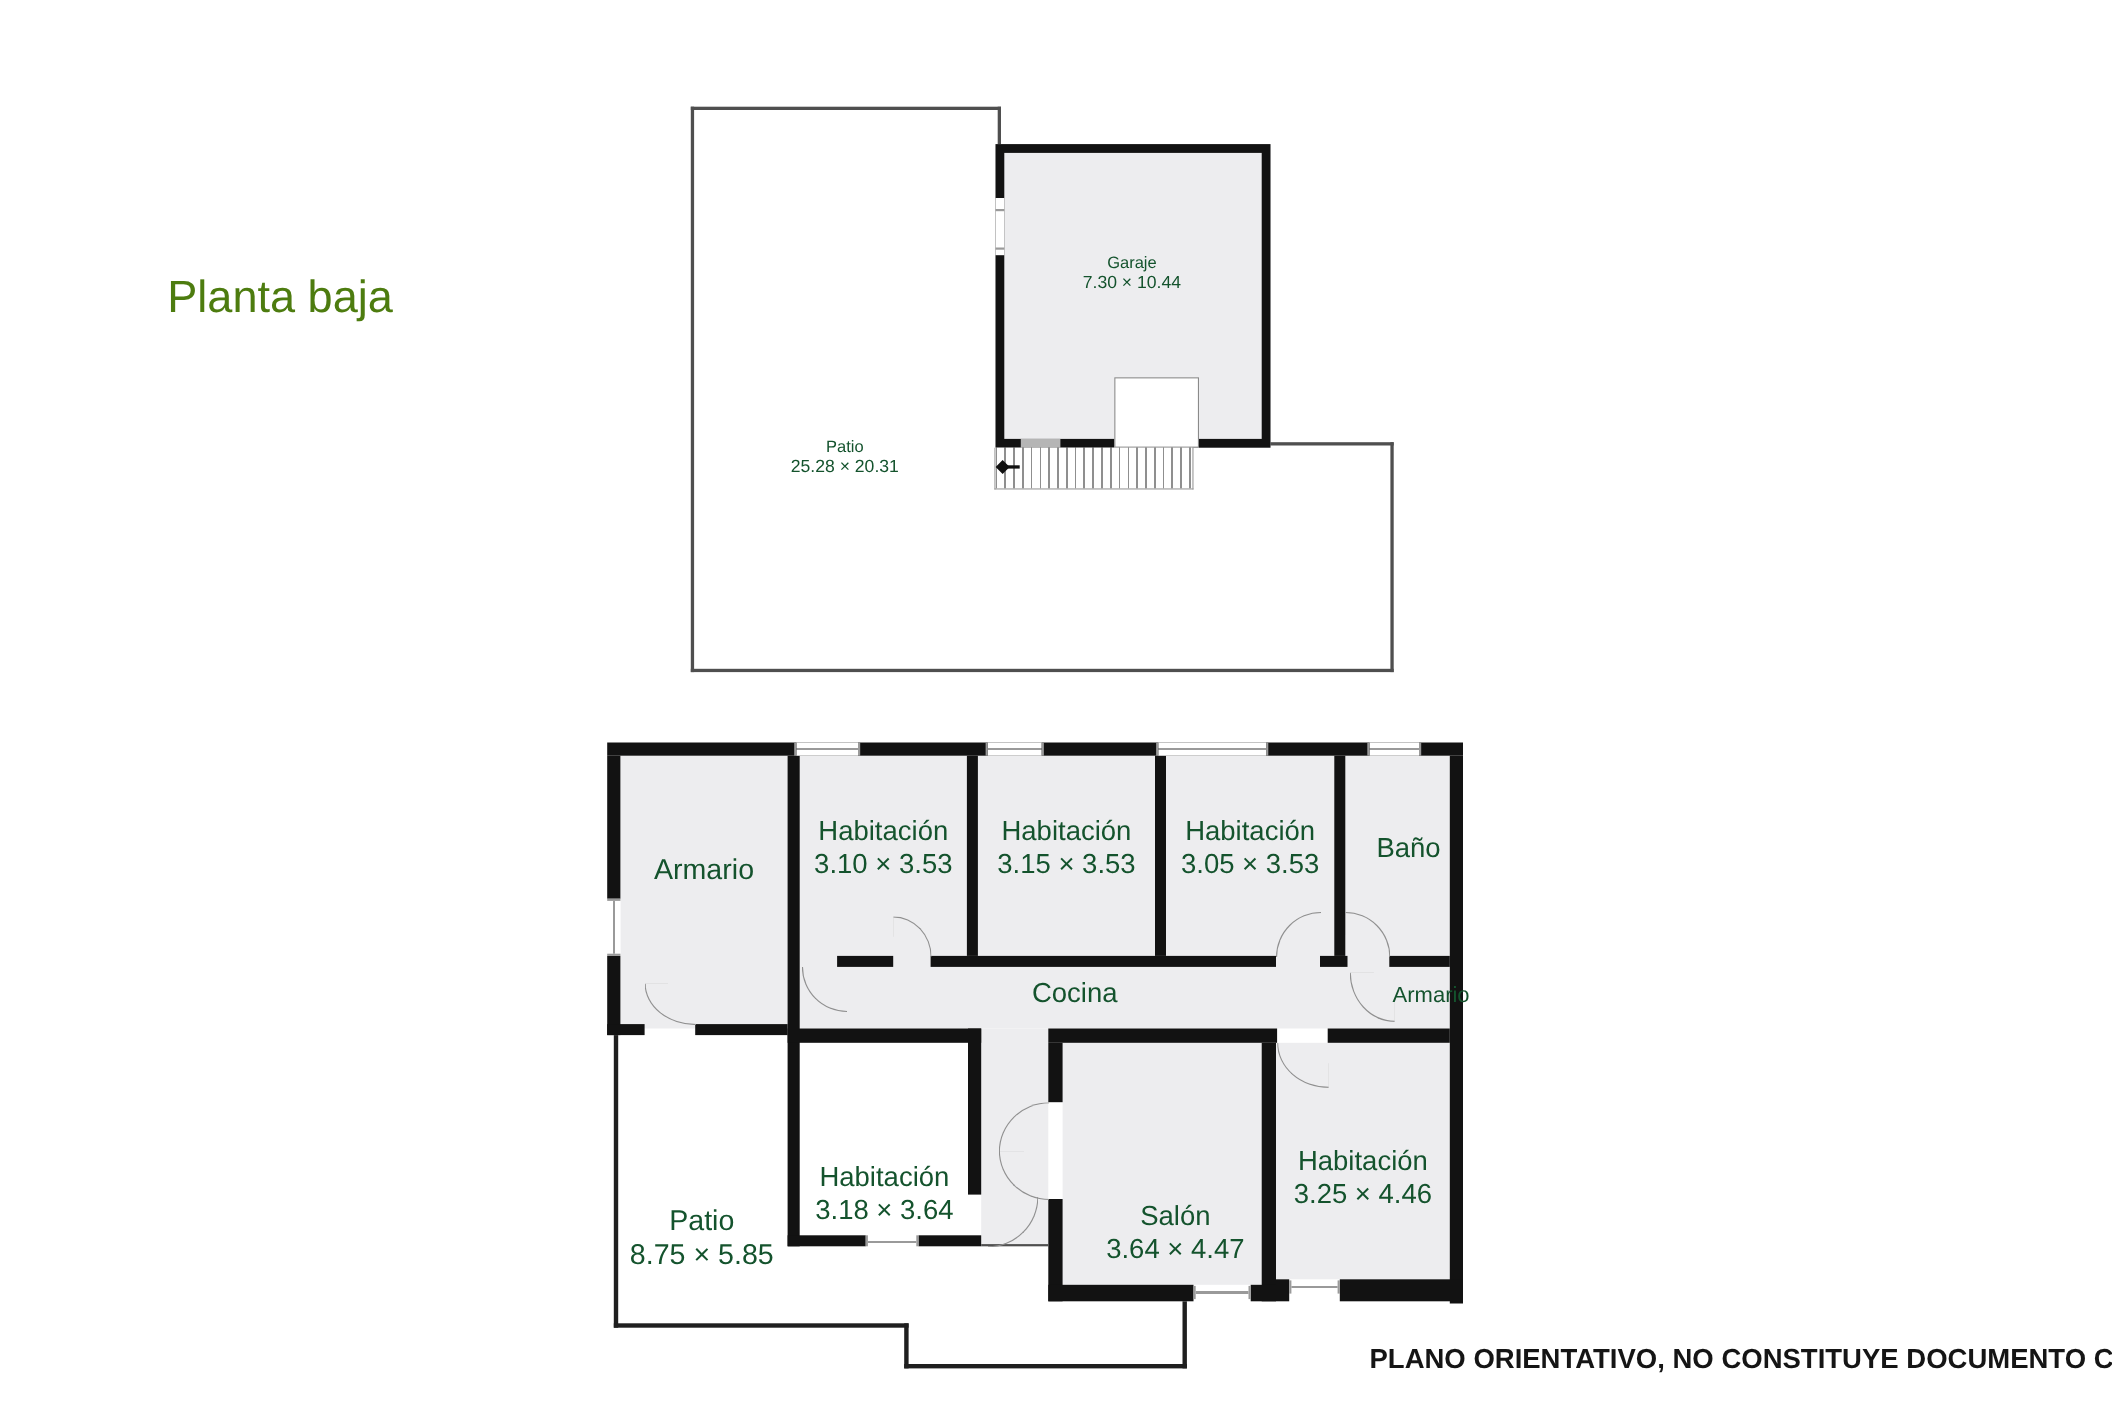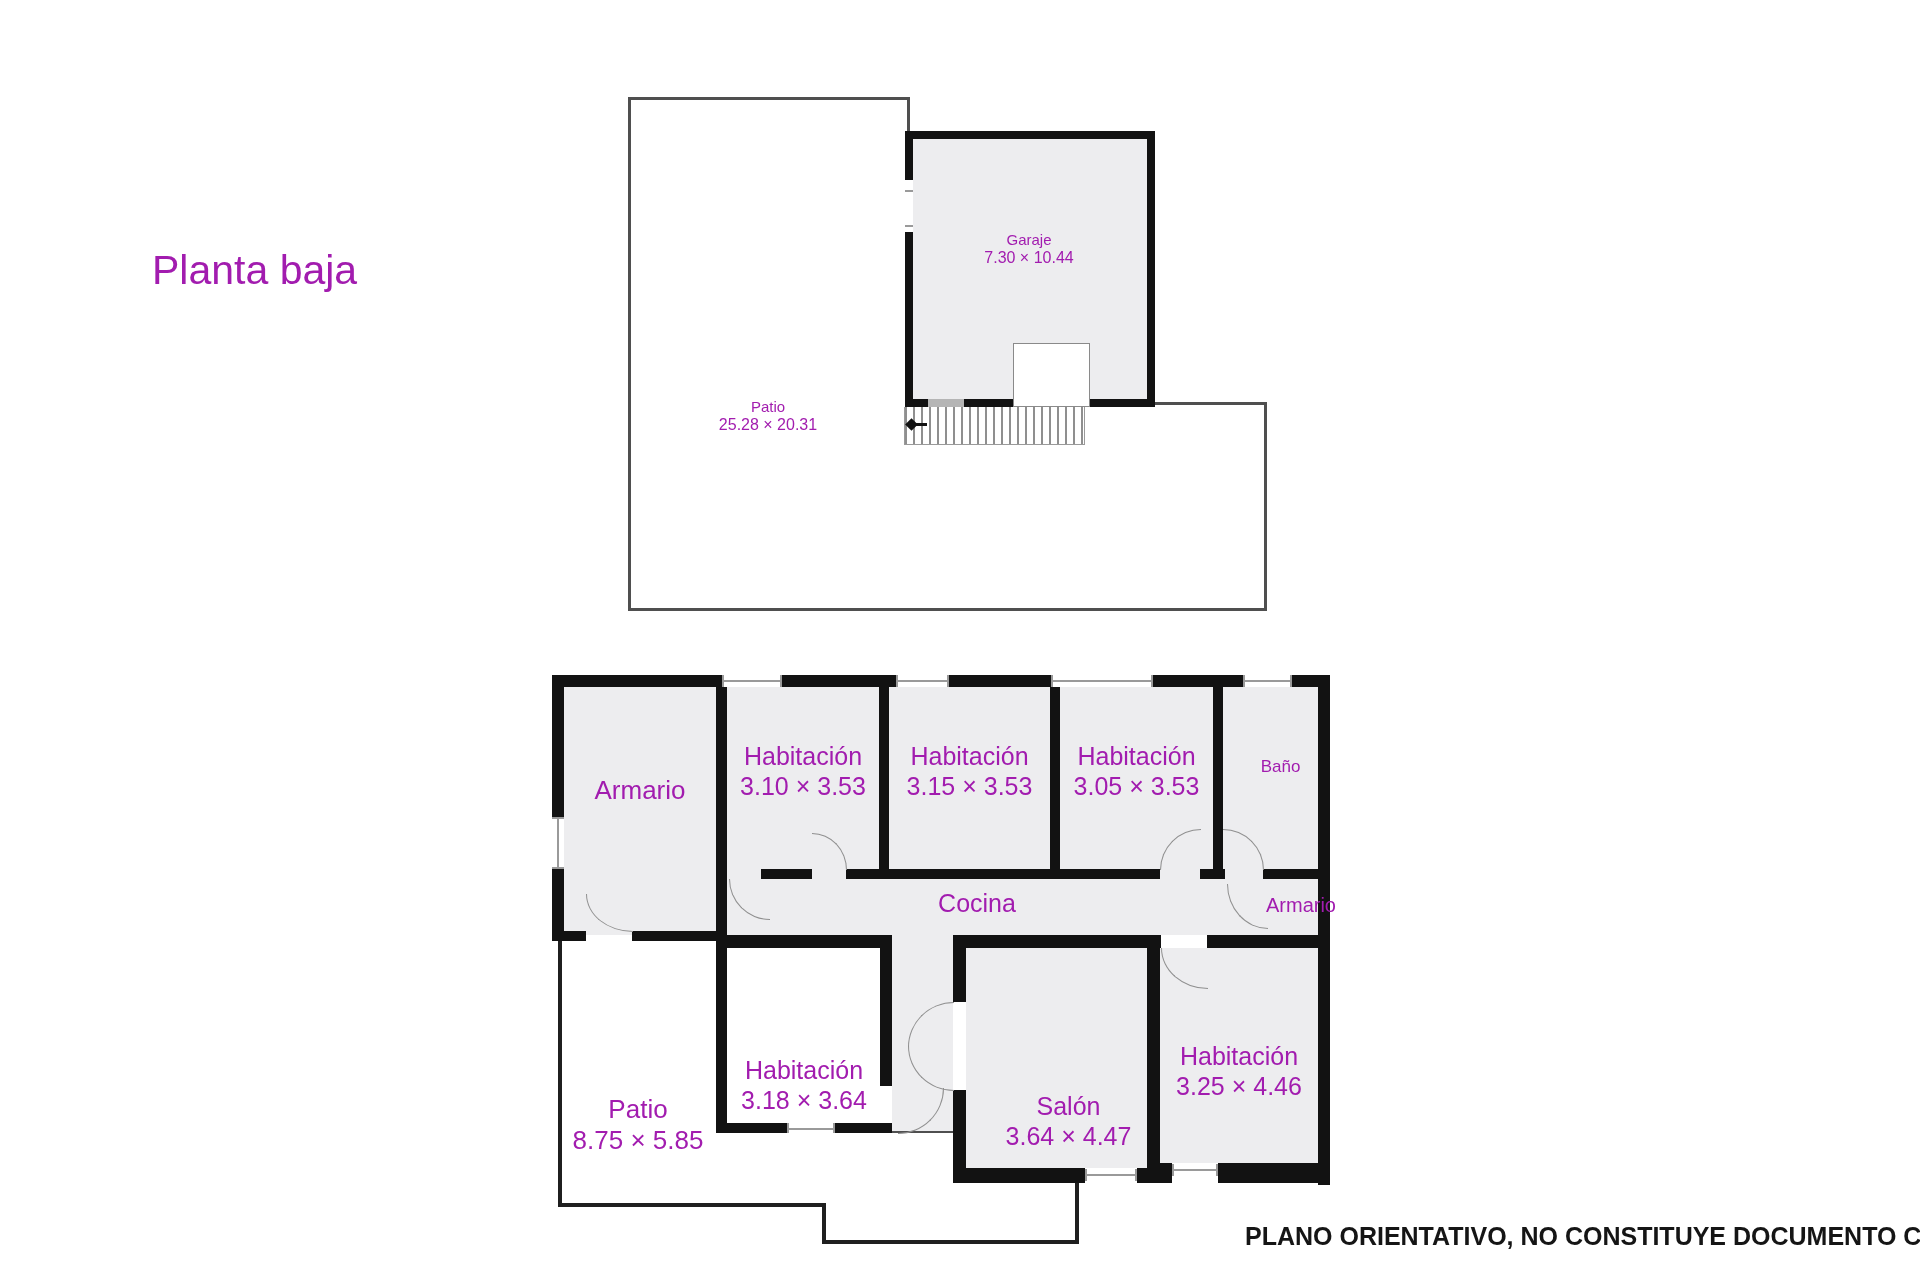--- a/index.html
+++ b/index.html
@@ -3,22 +3,22 @@
 <meta charset="utf-8">
 <style>
   html,body{margin:0;padding:0;background:#fff;}
   .canvas{position:relative;width:1920px;height:1280px;background:#ffffff;overflow:hidden;
           font-family:"Liberation Sans",sans-serif;}
   .abs{position:absolute;}
   .wall{position:absolute;background:#121212;}
   .fill{position:absolute;background:#ededef;}
   .thin{position:absolute;background:#4f4f4f;}
   .pline{position:absolute;background:#1f1f1f;}
-  .lbl{position:absolute;color:#a21caf;text-align:center;line-height:1.18;}
-  .title{position:absolute;color:#a21caf;font-size:41px;}
+  .lbl{position:absolute;color:#14532d;text-align:center;line-height:1.18;}
+  .title{position:absolute;color:#4d7c0f;font-size:41px;}
   .arc{position:absolute;border:0 solid #8f8f8f;}
   .winh{position:absolute;height:12px;box-sizing:border-box;
         background:linear-gradient(to bottom,#fff 0 5px,#9a9a9a 5px 7px,#fff 7px 100%);
         border-left:2.5px solid #9a9a9a;border-right:2.5px solid #9a9a9a;}
   .winv{position:absolute;width:12px;box-sizing:border-box;
         background:linear-gradient(to right,#fff 0 5px,#9a9a9a 5px 7px,#fff 7px 100%);
         border-top:2.5px solid #9a9a9a;border-bottom:2.5px solid #9a9a9a;}
   .stairs{position:absolute;background:repeating-linear-gradient(90deg,#8f8f8f 0 1.5px,#ffffff 1.5px 8px);
           border:1.2px solid #9a9a9a;border-top:none;box-sizing:border-box;}
   .landing{position:absolute;background:#ffffff;border:1.5px solid #8a8a8a;box-sizing:border-box;}
@@ -144,21 +144,21 @@
       <div>3.10 × 3.53</div>
     </div>
     <div class="lbl" style="left:889px;top:742px;width:161px;font-size:25px;">
       <div>Habitación</div>
       <div>3.15 × 3.53</div>
     </div>
     <div class="lbl" style="left:1060px;top:742px;width:153px;font-size:25px;">
       <div>Habitación</div>
       <div>3.05 × 3.53</div>
     </div>
-    <div class="lbl" style="left:1223px;top:757px;width:115px;font-size:17px;">
+    <div class="lbl" style="left:1223px;top:757px;width:115px;font-size:25px;">
       <div>Baño</div>
     </div>
     <div class="lbl" style="left:877px;top:889px;width:200px;font-size:25px;">
       <div>Cocina</div>
     </div>
     <div class="lbl" style="left:1246px;top:894px;width:110px;font-size:20px;z-index:20;">
       <div>Armario</div>
     </div>
     <div class="lbl" style="left:716px;top:1056px;width:176px;font-size:25px;">
       <div>Habitación</div>

